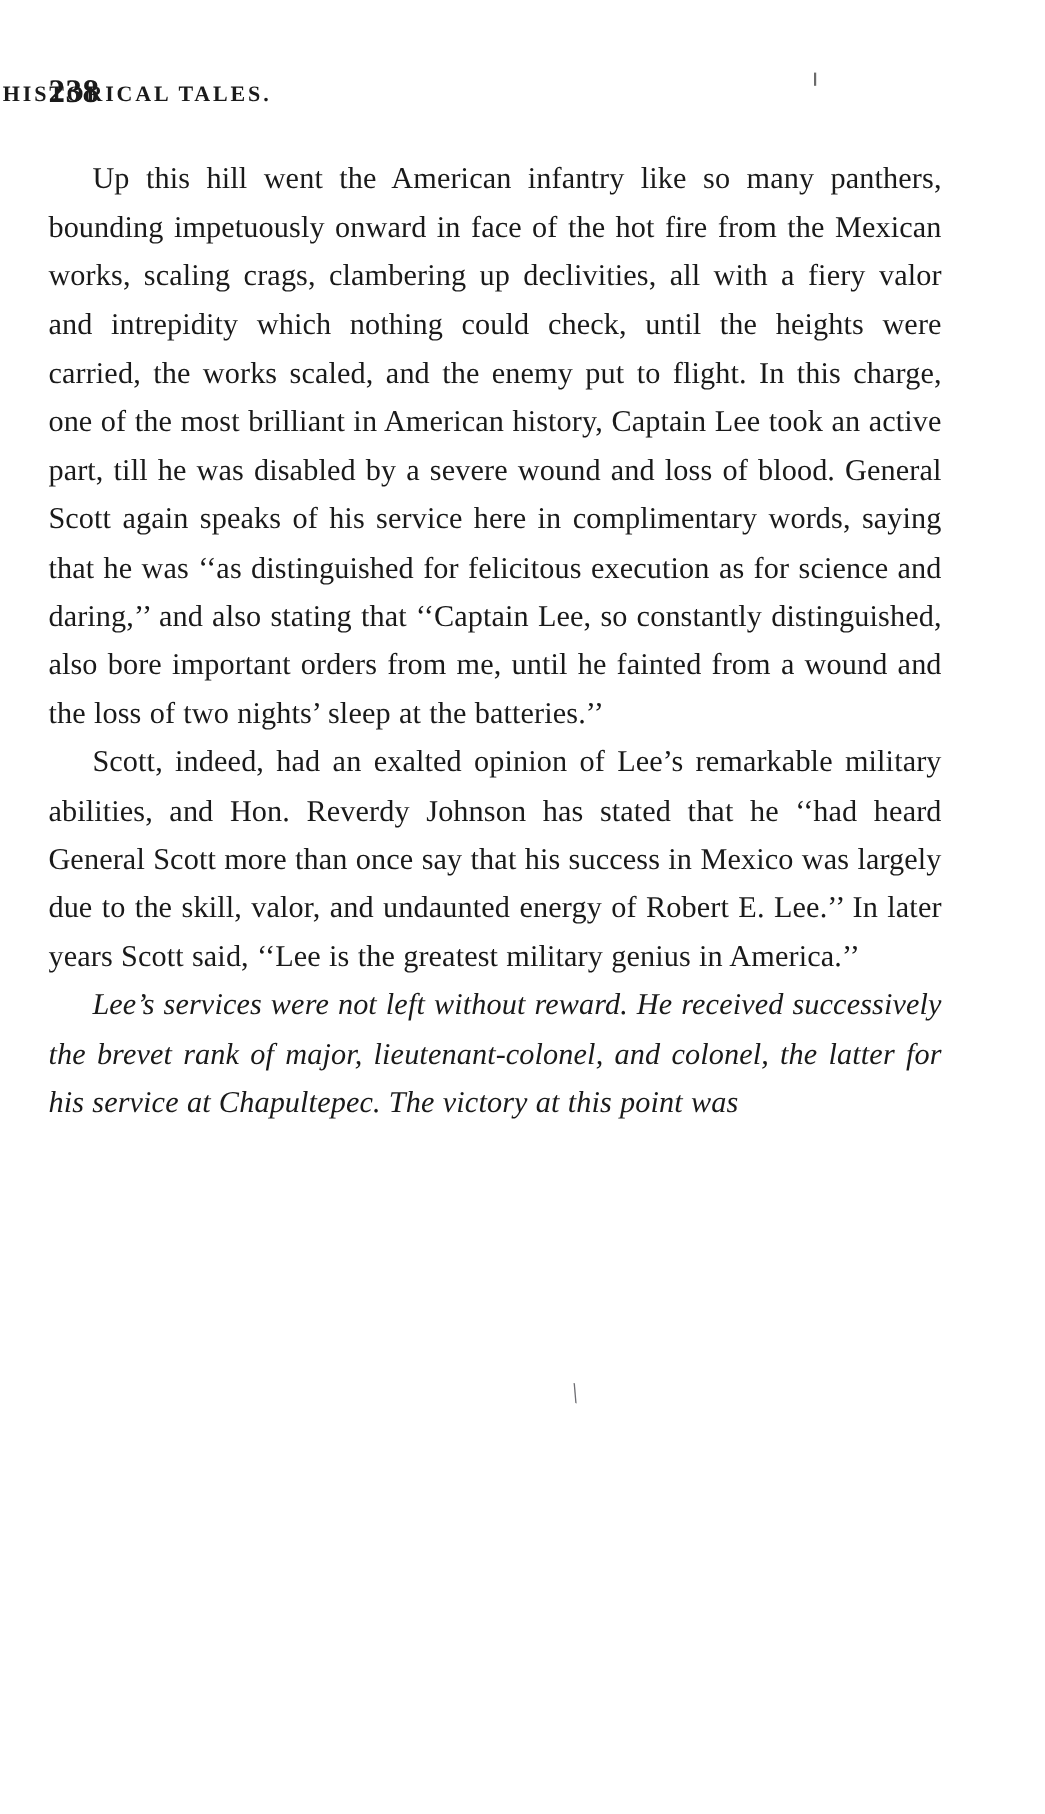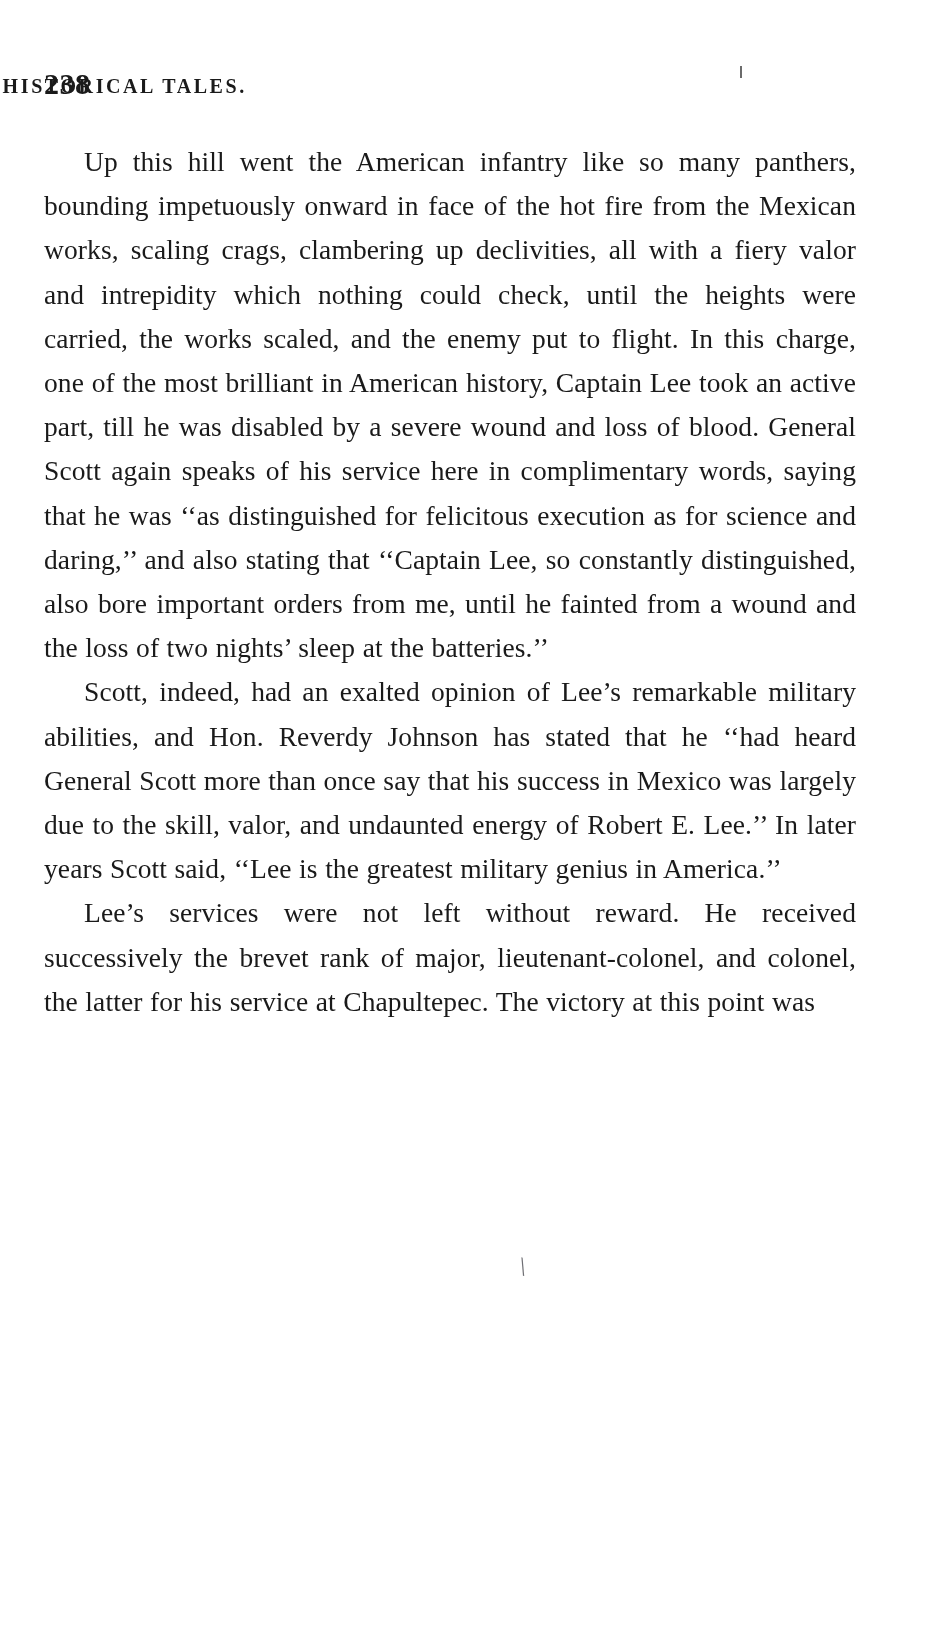--- a/index.html
+++ b/index.html
@@ -63,20 +63,21 @@
     text-align: justify;
     text-justify: inter-word;
     letter-spacing: 0.1px;
     word-spacing: 0.5px;
   }
   p.indent {
     text-indent: 40px;
   }
   p.para:last-child {
     margin-bottom: 16px;
+    font-style: italic;
   }
   .tick {
     position: absolute;
     left: 740px;
     top: 66px;
     width: 2px;
     height: 12px;
     background: #3a3a3a;
     opacity: 0.75;
   }

